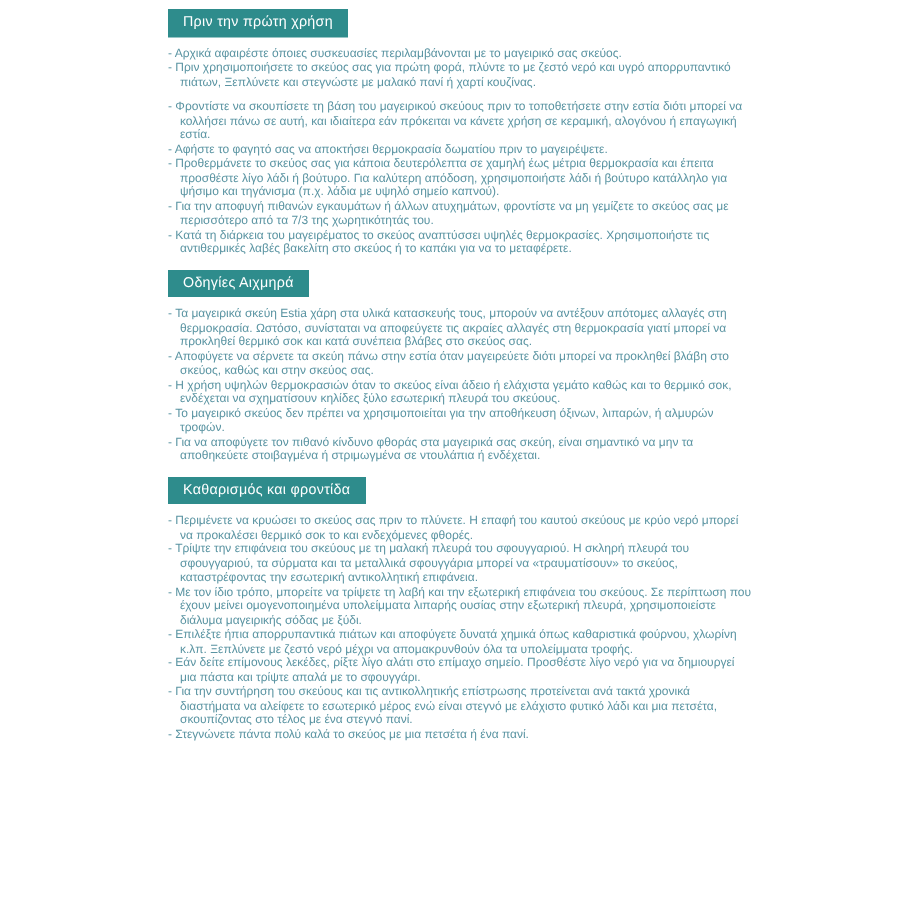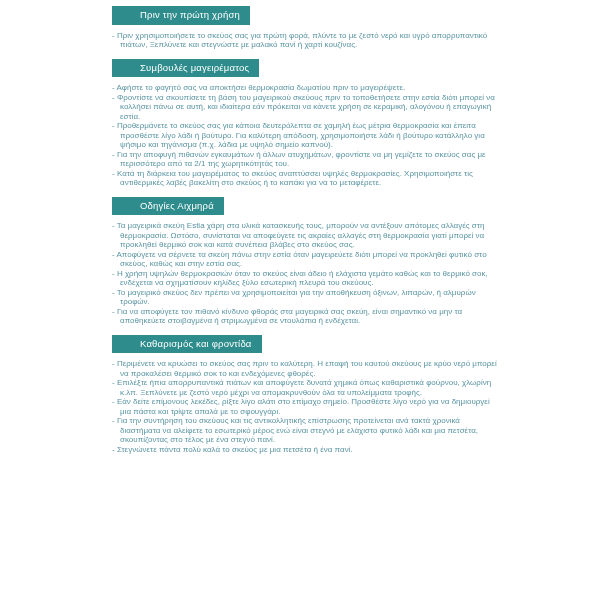--- a/index.html
+++ b/index.html
@@ -19,21 +19,21 @@
     width:600px;height:600px;
     padding:4px 18px 0 112px;
   }
   .section{margin:0 0 7px 0;}
   .badge{
     display:inline-block;
     background:var(--header-bg);
     color:var(--header-text);
     font-size:9.5px;
     line-height:9.5px;
-    padding:4px 10px 5px 28px;
+    padding:4px 10px 5px 10px;
     margin:0 0 6px 0;
     letter-spacing:0.2px;
     white-space:nowrap;
   }
   ul.bullets{
     margin:0;padding:0;list-style:none;
     width:390px;
     color:var(--body-text);
     font-size:8px;
     line-height:9.5px;
@@ -45,50 +45,52 @@
   ul.bullets li::before{content:"- ";}
 </style>
 </head>
 <body>
 
 <div class="doc">
   <div>
   <div class="section">
     <div class="badge">Πριν την πρώτη χρήση</div>
     <ul class="bullets">
+          <li>Αρχικά αφαιρέστε όποιες συσκευασίες περιλαμβάνονται με το μαγειρικό σας σκεύος.</li>
           <li>Πριν χρησιμοποιήσετε το σκεύος σας για πρώτη φορά, πλύντε το με ζεστό νερό και υγρό απορρυπαντικό πιάτων, Ξεπλύνετε και στεγνώστε με μαλακό πανί ή χαρτί κουζίνας.</li>
         </ul>
   </div>
 
   <div class="section">
-    <div class="badge">Συμβουλές μαγειρέματος</div>
     <ul class="bullets">
+          <li>Φροντίστε να σκουπίσετε τη βάση του μαγειρικού σκεύους πριν το τοποθετήσετε στην εστία διότι μπορεί να κολλήσει πάνω σε αυτή, και ιδιαίτερα εάν πρόκειται να κάνετε χρήση σε κεραμική, αλογόνου ή επαγωγική εστία.</li>
           <li>Αφήστε το φαγητό σας να αποκτήσει θερμοκρασία δωματίου πριν το μαγειρέψετε.</li>
-          <li>Φροντίστε να σκουπίσετε τη βάση του μαγειρικού σκεύους πριν το τοποθετήσετε στην εστία διότι μπορεί να κολλήσει πάνω σε αυτή, και ιδιαίτερα εάν πρόκειται να κάνετε χρήση σε κεραμική, αλογόνου ή επαγωγική εστία.</li>
           <li>Προθερμάνετε το σκεύος σας για κάποια δευτερόλεπτα σε χαμηλή έως μέτρια θερμοκρασία και έπειτα προσθέστε λίγο λάδι ή βούτυρο. Για καλύτερη απόδοση, χρησιμοποιήστε λάδι ή βούτυρο κατάλληλο για ψήσιμο και τηγάνισμα (π.χ. λάδια με υψηλό σημείο καπνού).</li>
-          <li>Για την αποφυγή πιθανών εγκαυμάτων ή άλλων ατυχημάτων, φροντίστε να μη γεμίζετε το σκεύος σας με περισσότερο από τα 2/1 της χωρητικότητάς του.</li>
+          <li>Για την αποφυγή πιθανών εγκαυμάτων ή άλλων ατυχημάτων, φροντίστε να μη γεμίζετε το σκεύος σας με περισσότερο από τα 7/3 της χωρητικότητάς του.</li>
           <li>Κατά τη διάρκεια του μαγειρέματος το σκεύος αναπτύσσει υψηλές θερμοκρασίες. Χρησιμοποιήστε τις αντιθερμικές λαβές βακελίτη στο σκεύος ή το καπάκι για να το μεταφέρετε.</li>
         </ul>
   </div>
 
   <div class="section">
     <div class="badge">Οδηγίες Αιχμηρά</div>
     <ul class="bullets">
           <li>Τα μαγειρικά σκεύη Estia χάρη στα υλικά κατασκευής τους, μπορούν να αντέξουν απότομες αλλαγές στη θερμοκρασία. Ωστόσο, συνίσταται να αποφεύγετε τις ακραίες αλλαγές στη θερμοκρασία γιατί μπορεί να προκληθεί θερμικό σοκ και κατά συνέπεια βλάβες στο σκεύος σας.</li>
-          <li>Αποφύγετε να σέρνετε τα σκεύη πάνω στην εστία όταν μαγειρεύετε διότι μπορεί να προκληθεί φυτικό στο σκεύος, καθώς και στην εστία σας.</li>
+          <li>Αποφύγετε να σέρνετε τα σκεύη πάνω στην εστία όταν μαγειρεύετε διότι μπορεί να προκληθεί βλάβη στο σκεύος, καθώς και στην σκεύος σας.</li>
           <li>Η χρήση υψηλών θερμοκρασιών όταν το σκεύος είναι άδειο ή ελάχιστα γεμάτο καθώς και το θερμικό σοκ, ενδέχεται να σχηματίσουν κηλίδες ξύλο εσωτερική πλευρά του σκεύους.</li>
           <li>Το μαγειρικό σκεύος δεν πρέπει να χρησιμοποιείται για την αποθήκευση όξινων, λιπαρών, ή αλμυρών τροφών.</li>
           <li>Για να αποφύγετε τον πιθανό κίνδυνο φθοράς στα μαγειρικά σας σκεύη, είναι σημαντικό να μην τα αποθηκεύετε στοιβαγμένα ή στριμωγμένα σε ντουλάπια ή ενδέχεται.</li>
         </ul>
   </div>
 
   <div class="section">
     <div class="badge">Καθαρισμός και φροντίδα</div>
     <ul class="bullets">
-          <li>Περιμένετε να κρυώσει το σκεύος σας πριν το καλύτερη. Η επαφή του καυτού σκεύους με κρύο νερό μπορεί να προκαλέσει θερμικό σοκ το και ενδεχόμενες φθορές.</li>
+          <li>Περιμένετε να κρυώσει το σκεύος σας πριν το πλύνετε. Η επαφή του καυτού σκεύους με κρύο νερό μπορεί να προκαλέσει θερμικό σοκ το και ενδεχόμενες φθορές.</li>
+          <li>Τρίψτε την επιφάνεια του σκεύους με τη μαλακή πλευρά του σφουγγαριού. Η σκληρή πλευρά του σφουγγαριού, τα σύρματα και τα μεταλλικά σφουγγάρια μπορεί να «τραυματίσουν» το σκεύος, καταστρέφοντας την εσωτερική αντικολλητική επιφάνεια.</li>
+          <li>Με τον ίδιο τρόπο, μπορείτε να τρίψετε τη λαβή και την εξωτερική επιφάνεια του σκεύους. Σε περίπτωση που έχουν μείνει ομογενοποιημένα υπολείμματα λιπαρής ουσίας στην εξωτερική πλευρά, χρησιμοποιείστε διάλυμα μαγειρικής σόδας με ξύδι.</li>
           <li>Επιλέξτε ήπια απορρυπαντικά πιάτων και αποφύγετε δυνατά χημικά όπως καθαριστικά φούρνου, χλωρίνη κ.λπ. Ξεπλύνετε με ζεστό νερό μέχρι να απομακρυνθούν όλα τα υπολείμματα τροφής.</li>
           <li>Εάν δείτε επίμονους λεκέδες, ρίξτε λίγο αλάτι στο επίμαχο σημείο. Προσθέστε λίγο νερό για να δημιουργεί μια πάστα και τρίψτε απαλά με το σφουγγάρι.</li>
           <li>Για την συντήρηση του σκεύους και τις αντικολλητικής επίστρωσης προτείνεται ανά τακτά χρονικά διαστήματα να αλείφετε το εσωτερικό μέρος ενώ είναι στεγνό με ελάχιστο φυτικό λάδι και μια πετσέτα, σκουπίζοντας στο τέλος με ένα στεγνό πανί.</li>
           <li>Στεγνώνετε πάντα πολύ καλά το σκεύος με μια πετσέτα ή ένα πανί.</li>
         </ul>
   </div>
 </div>
 </div>
 
 </body></html>

